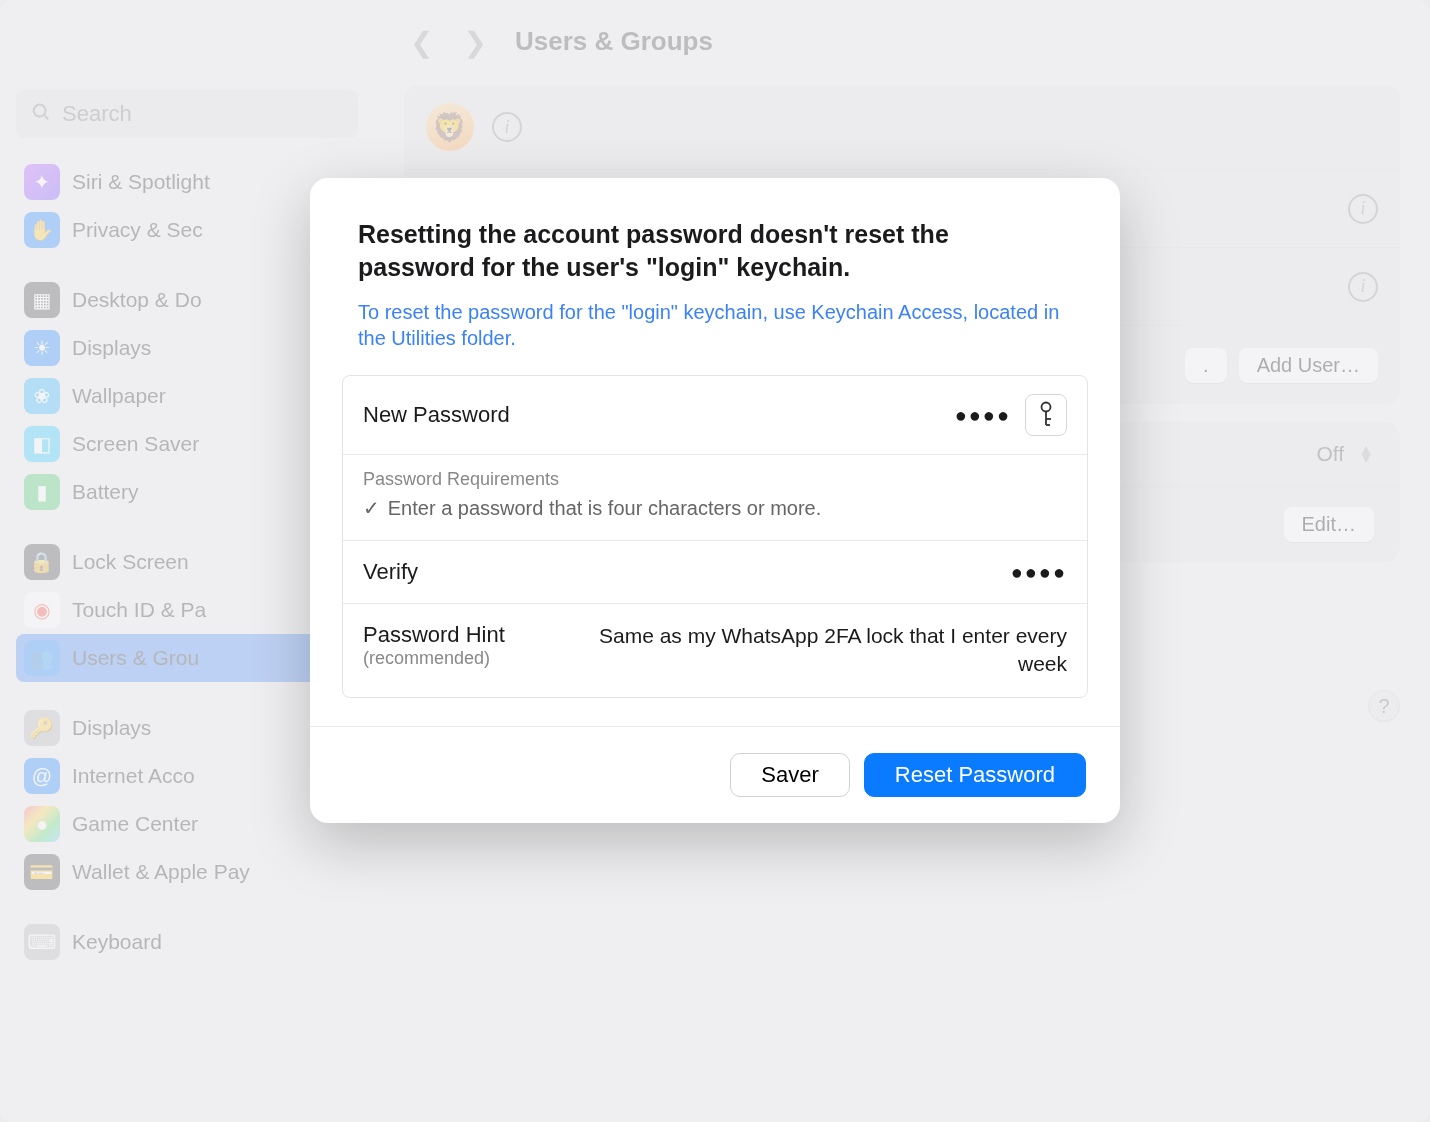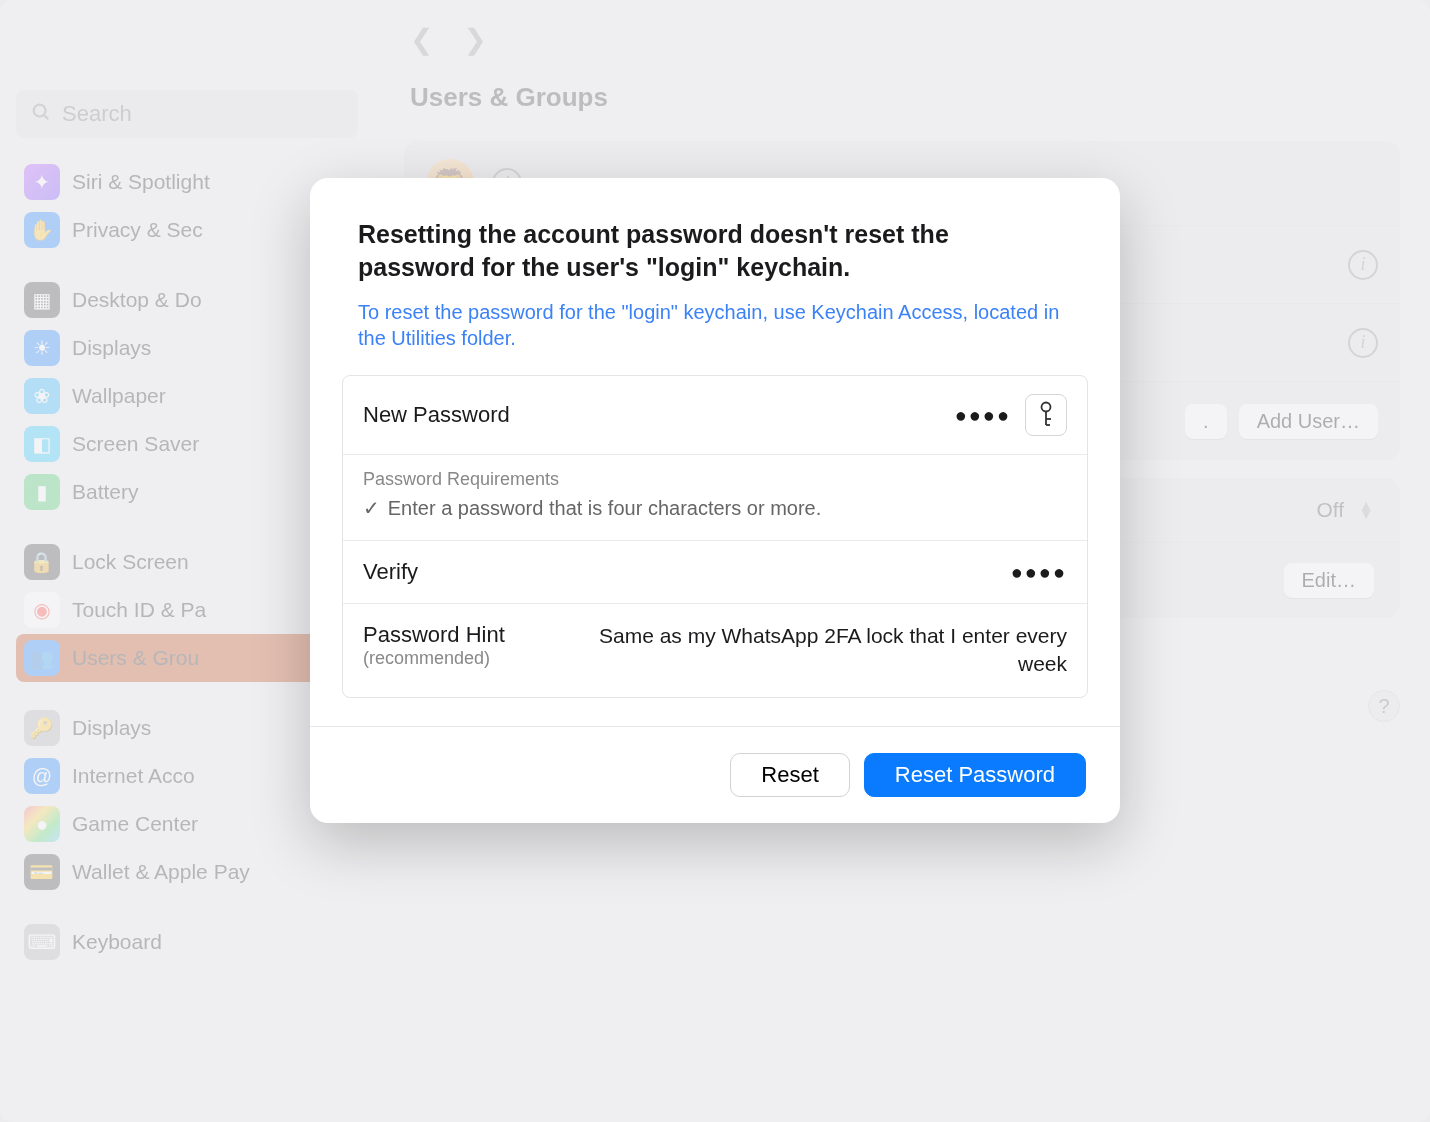--- a/index.html
+++ b/index.html
@@ -62,21 +62,21 @@
     gap: 12px;
     padding: 0 8px;
     border-radius: 8px;
     font-size: 21px;
     color: #222;
     cursor: pointer;
     white-space: nowrap;
     overflow: hidden;
   }
   .sidebar-item.selected {
-    background: #c2410c;
+    background: #3b82f6;
     text-align: right;
   }
   .sidebar-gap { height: 22px; }
   .sb-icon {
     width: 36px;
     height: 36px;
     border-radius: 8px;
     flex-shrink: 0;
     display: flex;
     align-items: center;
@@ -87,24 +87,23 @@
   .content {
     position: absolute;
     left: 374px;
     top: 0;
     right: 0;
     height: 100%;
     background: #ececee;
   }
   .nav-row {
     display: flex;
-    align-items: flex-start;
+    align-items: flex-end;
     gap: 28px;
     padding: 26px 36px 16px;
-    flex-direction: column;
   }
   .nav-arrows { display: flex; gap: 30px; color: #9a9a9c; }
   .nav-arrow { font-size: 28px; line-height: 1; cursor: pointer; }
   .page-title { font-size: 26px; font-weight: 700; color: #3a3a3c; }
   .panel {
     margin: 12px 30px;
     background: #e3e3e5;
     border-radius: 14px;
     padding: 0;
   }
@@ -410,17 +409,17 @@
         <span class="form-label">
           <span>Password Hint</span>
           <small>(recommended)</small>
         </span>
         <span class="spacer"></span>
         <span class="hint-text">Same as my WhatsApp 2FA lock that I enter every week</span>
       </div>
     </div>
 
     <div class="modal-foot">
-      <button class="btn">Reset</button>
+      <button class="btn">Saver</button>
       <button class="btn primary">Reset Password</button>
     </div>
   </div>
 </div>
 
 </body></html>

